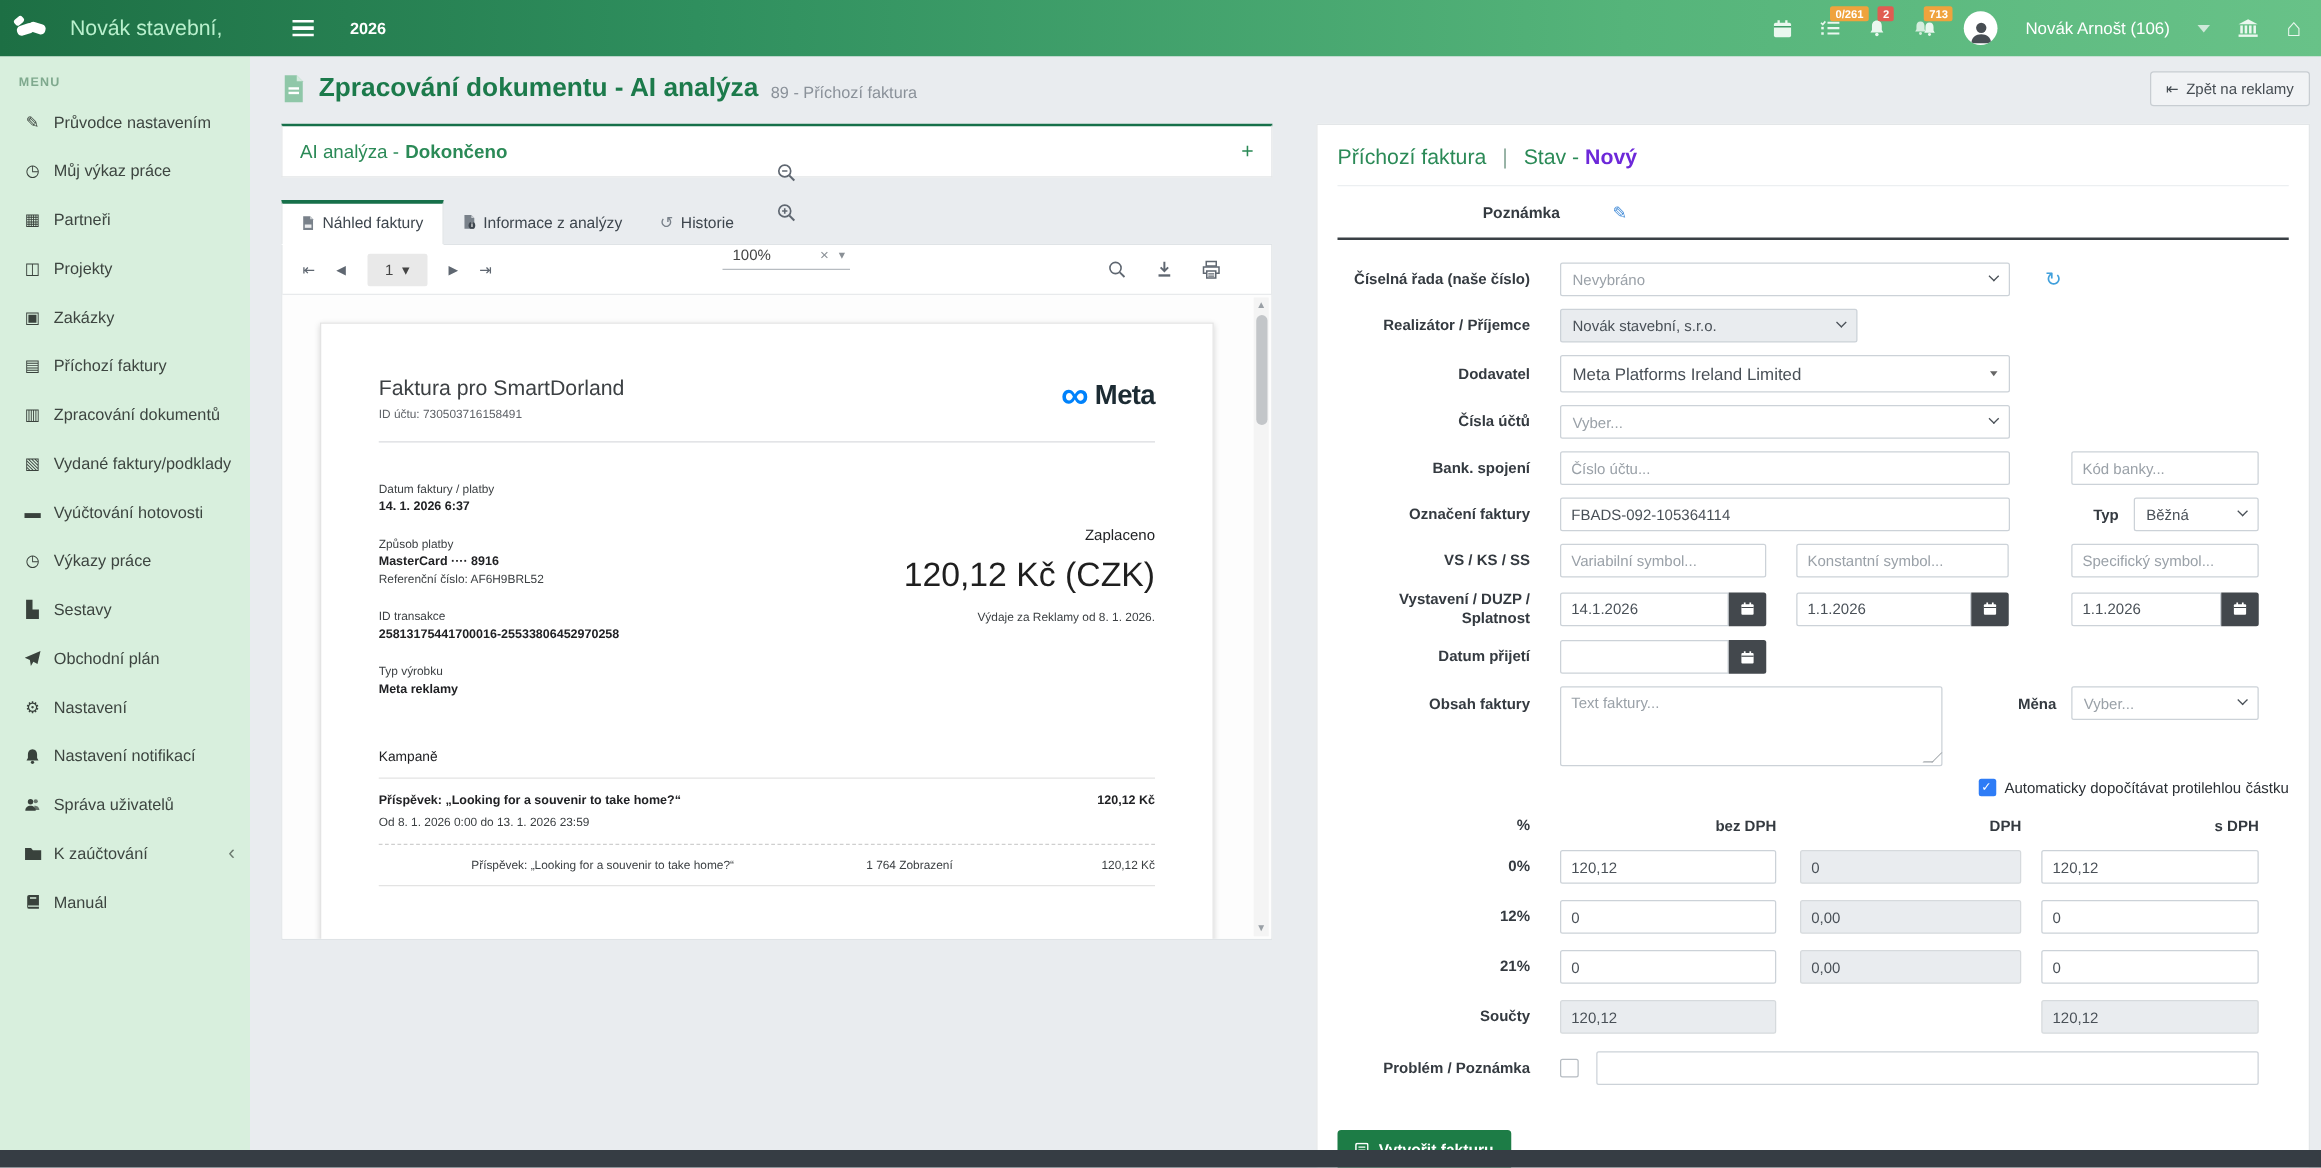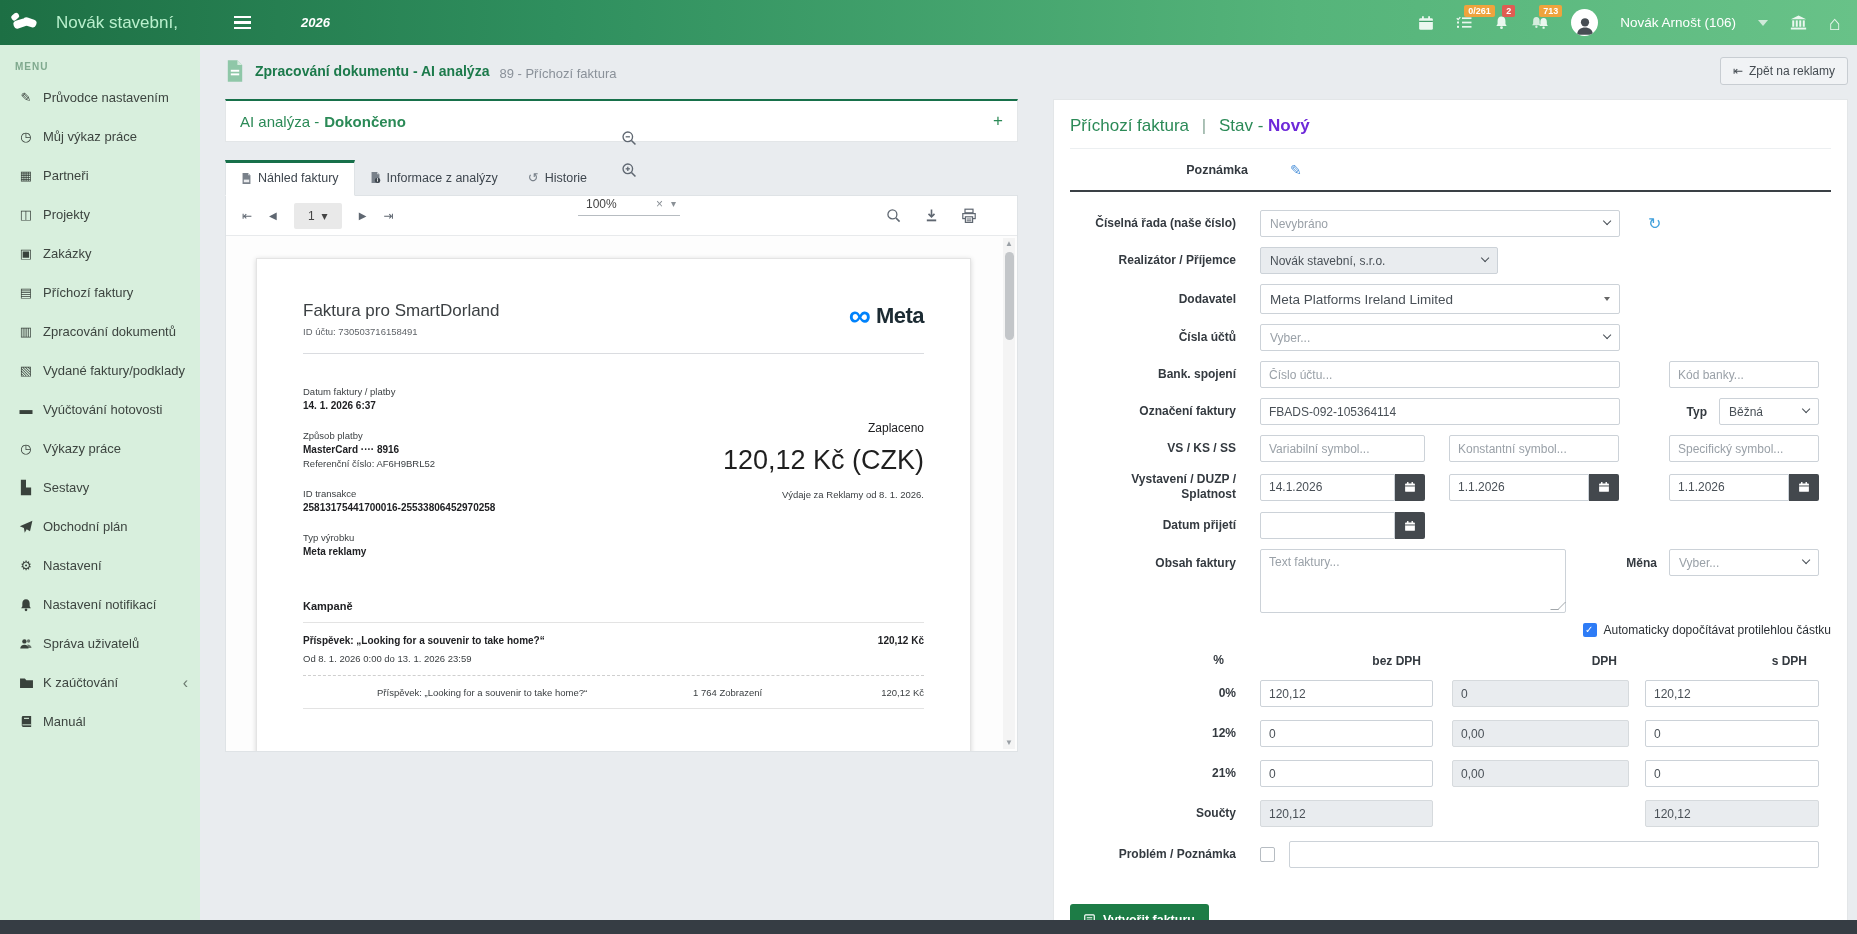--- a/index.html
+++ b/index.html
@@ -6,21 +6,21 @@
   html,body { margin:0; padding:0; width:1857px; height:934px; overflow:hidden;
               font-family:"Liberation Sans", sans-serif; background:#e9ecef; }
 
   
   .topbar { height:45px; background:linear-gradient(90deg,#1d6f44 0%,#2f8f5e 30%,#55b47a 70%,#68c288 100%);
             display:flex; align-items:center; color:#fff; position:relative; }
   .logo { margin-left:10px; display:flex; align-items:center; }
   .company { color:#b9f0cd; font-size:17px; margin-left:16px; width:150px; }
   .hamburger { margin-left:28px; cursor:pointer; display:inline-block; }
   .hamburger i { display:block; width:17px; height:2.5px; background:#fff; margin:3px 0; }
-  .year { font-size:13px; font-weight:bold; margin-left:50px;font-style:italic; }
+  .year { font-size:13px; font-weight:bold; margin-left:29px; }
   .top-right { margin-left:auto; display:flex; align-items:center; gap:22px; margin-right:16px; }
   .ticon { position:relative; color:#eaf7ef; display:flex; align-items:center; }
   .badge { position:absolute; top:-10px; left:8px; font-size:9px; font-weight:bold; color:#fff;
            background:#efa33d; border-radius:2px; padding:1px 4px; line-height:10px; white-space:nowrap; }
   .badge.red { background:#e05c52; }
   .avatar { width:27px; height:27px; border-radius:50%; background:#fff; display:flex; align-items:flex-end; justify-content:center; overflow:hidden; }
   .username { font-size:13.5px; color:#fff; }
   .chev-dn { width:0; height:0; border-left:5px solid transparent; border-right:5px solid transparent; border-top:6px solid #cfe9d9; }
   .home-glyph { font-size:20px; line-height:1; }
 
@@ -29,21 +29,21 @@
   .sidebar { width:200px; background:#d8efdd; flex-shrink:0; padding-top:6px; }
   .menu-label { font-size:10px; color:#7fa98e; letter-spacing:1px; margin:10px 0 6px 15px; font-weight:bold; }
   .mitem { height:39px; display:flex; align-items:center; padding:0 12px 0 15px; cursor:pointer; color:#3d4540; }
   .micon { width:22px; text-align:center; margin-right:6px; font-size:13px; color:#39423c; display:inline-flex; justify-content:center; align-items:center; }
   .mlabel { font-size:13px; }
   .mchev { margin-left:auto; color:#6c7a70; font-size:16px; }
 
   .main { flex:1; padding:12px 9px 0 25px; }
   .page-header { display:flex; align-items:center; margin-bottom:14px; }
   .ptitle-icon { margin-right:10px; display:flex; }
-  .ptitle { font-size:14px; font-weight:bold; color:#1c7a4b; }
+  .ptitle { font-size:21px; font-weight:bold; color:#1c7a4b; }
   .psub { font-size:13px; color:#8a9199; margin-left:10px; margin-top:5px; }
   .back-btn { margin-left:auto; background:#f1f3f5; border:1px solid #c8cdd2; border-radius:3px;
               padding:6px 12px; font-size:12px; color:#454c52; cursor:pointer; display:flex; gap:6px; align-items:center; }
 
   .columns { display:flex; gap:35px; align-items:flex-start; }
   .col-left { width:793px; flex-shrink:0; }
   .col-right { flex:1; background:#fff; border:1px solid #e3e6e8; padding:12px 16px 20px; min-height:800px; }
 
   
   .ai-card { background:#fff; border:1px solid #e3e6e8; border-top:2px solid #17704a;
@@ -91,41 +91,41 @@
   .inv-body { display:flex; margin-top:32px; }
   .ig { margin-bottom:19px; }
   .ig .lab { font-size:9.5px; color:#3c4043; }
   .ig .val { font-size:10px; font-weight:bold; margin-top:3px; }
   .ig .ref { font-size:9.5px; color:#3c4043; margin-top:3px; }
   .inv-right { margin-left:auto; text-align:right; margin-top:35px; }
   .paid { font-size:12px; color:#202124; }
   .amount { font-size:27px; margin-top:10px; color:#1f1f1f; }
   .amount-note { font-size:9.5px; margin-top:13px; color:#3c4043; }
   .camp { margin-top:24px; }
-  .camp-h { font-size:11px; font-weight:bold; }
+  .camp-h { font-size:11px; font-weight:normal; }
   .camp-hr { border:none; border-top:1px solid #e3e3e3; margin:10px 0; }
   .camp-row1 { display:flex; align-items:flex-start; margin-top:12px; }
   .camp-name { font-size:10px; font-weight:bold; }
   .camp-amt { margin-left:auto; font-size:10px; font-weight:bold; }
   .camp-period { font-size:9.5px; margin-top:7px; color:#3c4043; }
   .dashed { border:none; border-top:1px dashed #cfcfcf; margin:11px 0; }
   .camp-row2 { display:flex; font-size:9.5px; color:#3c4043; align-items:center; }
   .camp-row2 .n { width:390px; padding-left:74px; }
   .camp-row2 .v { flex:1; }
   .camp-row2 .a { width:120px; text-align:right; }
 
   
   .fp-head { font-size:17px; color:#2b8a57; padding:4px 0 12px; border-bottom:1px solid #eceff1; }
   .fp-head b { color:#6d28d9; }
   .note-row { display:flex; align-items:center; margin:13px 0 12px; }
   .note-lab { width:178px; text-align:right; font-weight:bold; font-size:12.5px; color:#343a40; }
   .note-pencil { color:#4a90d9; font-size:14px; margin-left:42px; cursor:pointer; }
   .dark-line { border-bottom:2px solid #3a4045; margin-bottom:18px; }
 
-  .frow { display:flex; align-items:center; margin-bottom:10px;justify-content:center; }
+  .frow { display:flex; align-items:center; margin-bottom:10px; }
   .flabel { flex:0 0 178px; text-align:right; padding-right:24px; font-weight:bold; font-size:12px; color:#343a40; line-height:1.25; }
   .fwrap { width:559px; display:flex; align-items:center; position:relative; }
   .inp { height:27px; border:1px solid #ccd2d8; border-radius:2px; font-size:12px; color:#495057;
          padding:0 8px; background:#fff; font-family:"Liberation Sans",sans-serif; }
   .inp::placeholder { color:#9aa1a8; }
   .inp.ro { background:#e9ecef; border-color:#d6dadd; }
   .select { height:27px; border:1px solid #ccd2d8; border-radius:2px; font-size:12px; color:#495057;
             background:#fff; display:flex; align-items:center; padding:0 9px; cursor:pointer; }
   .select .txt { flex:1; white-space:nowrap; overflow:hidden; }
   .select .txt.ph { color:#9aa1a8; }

